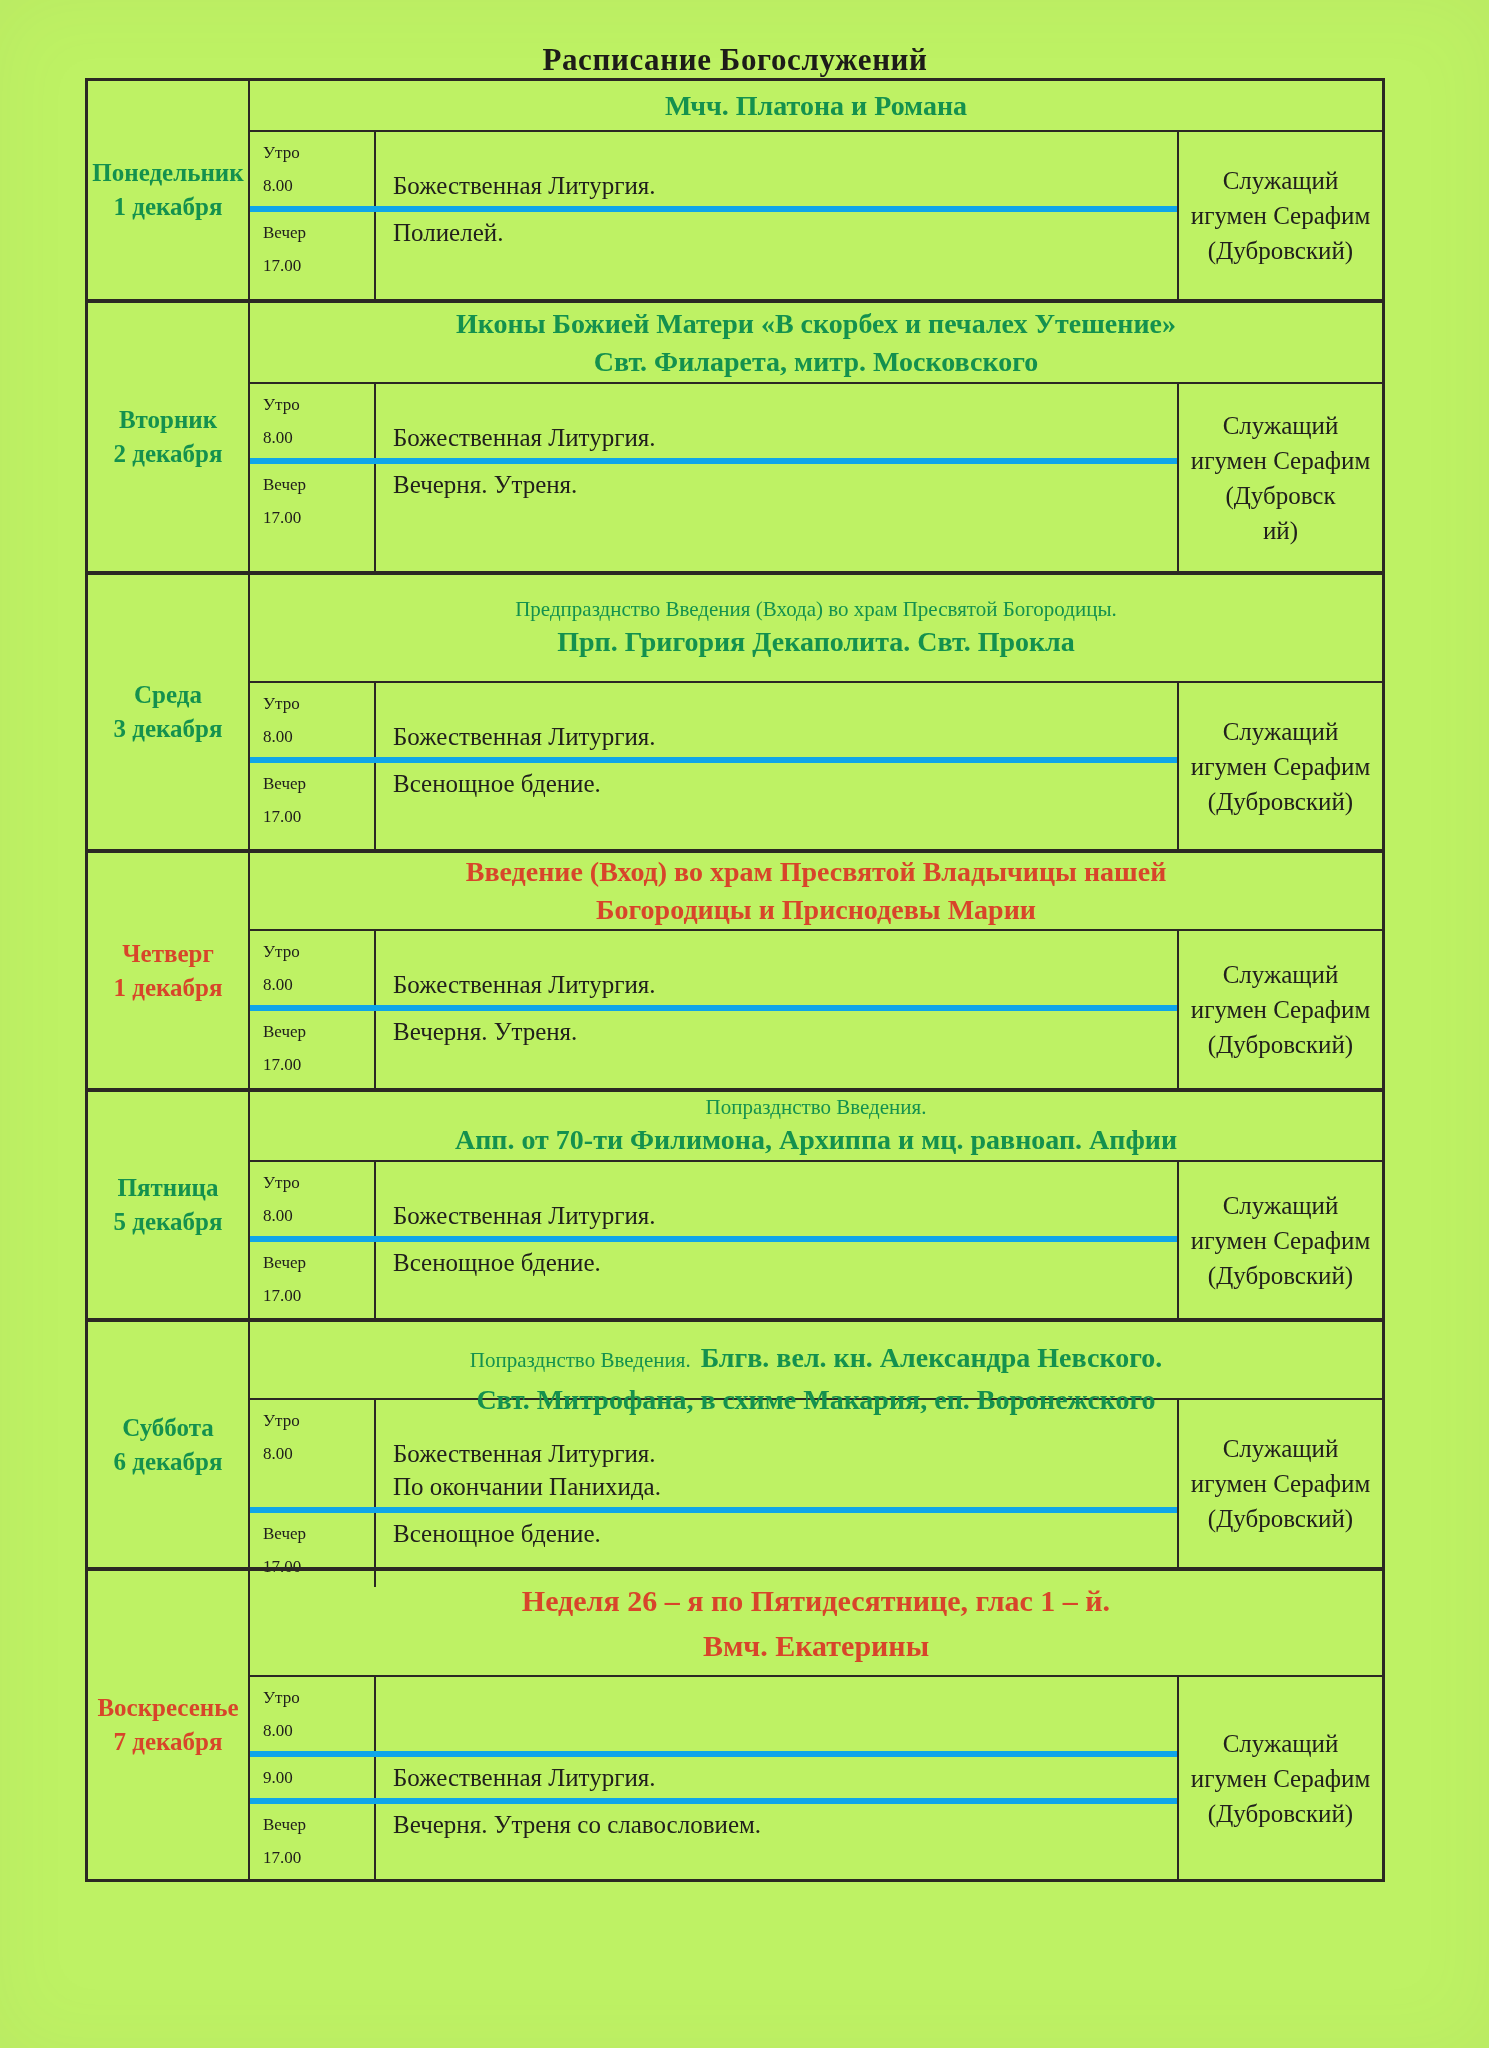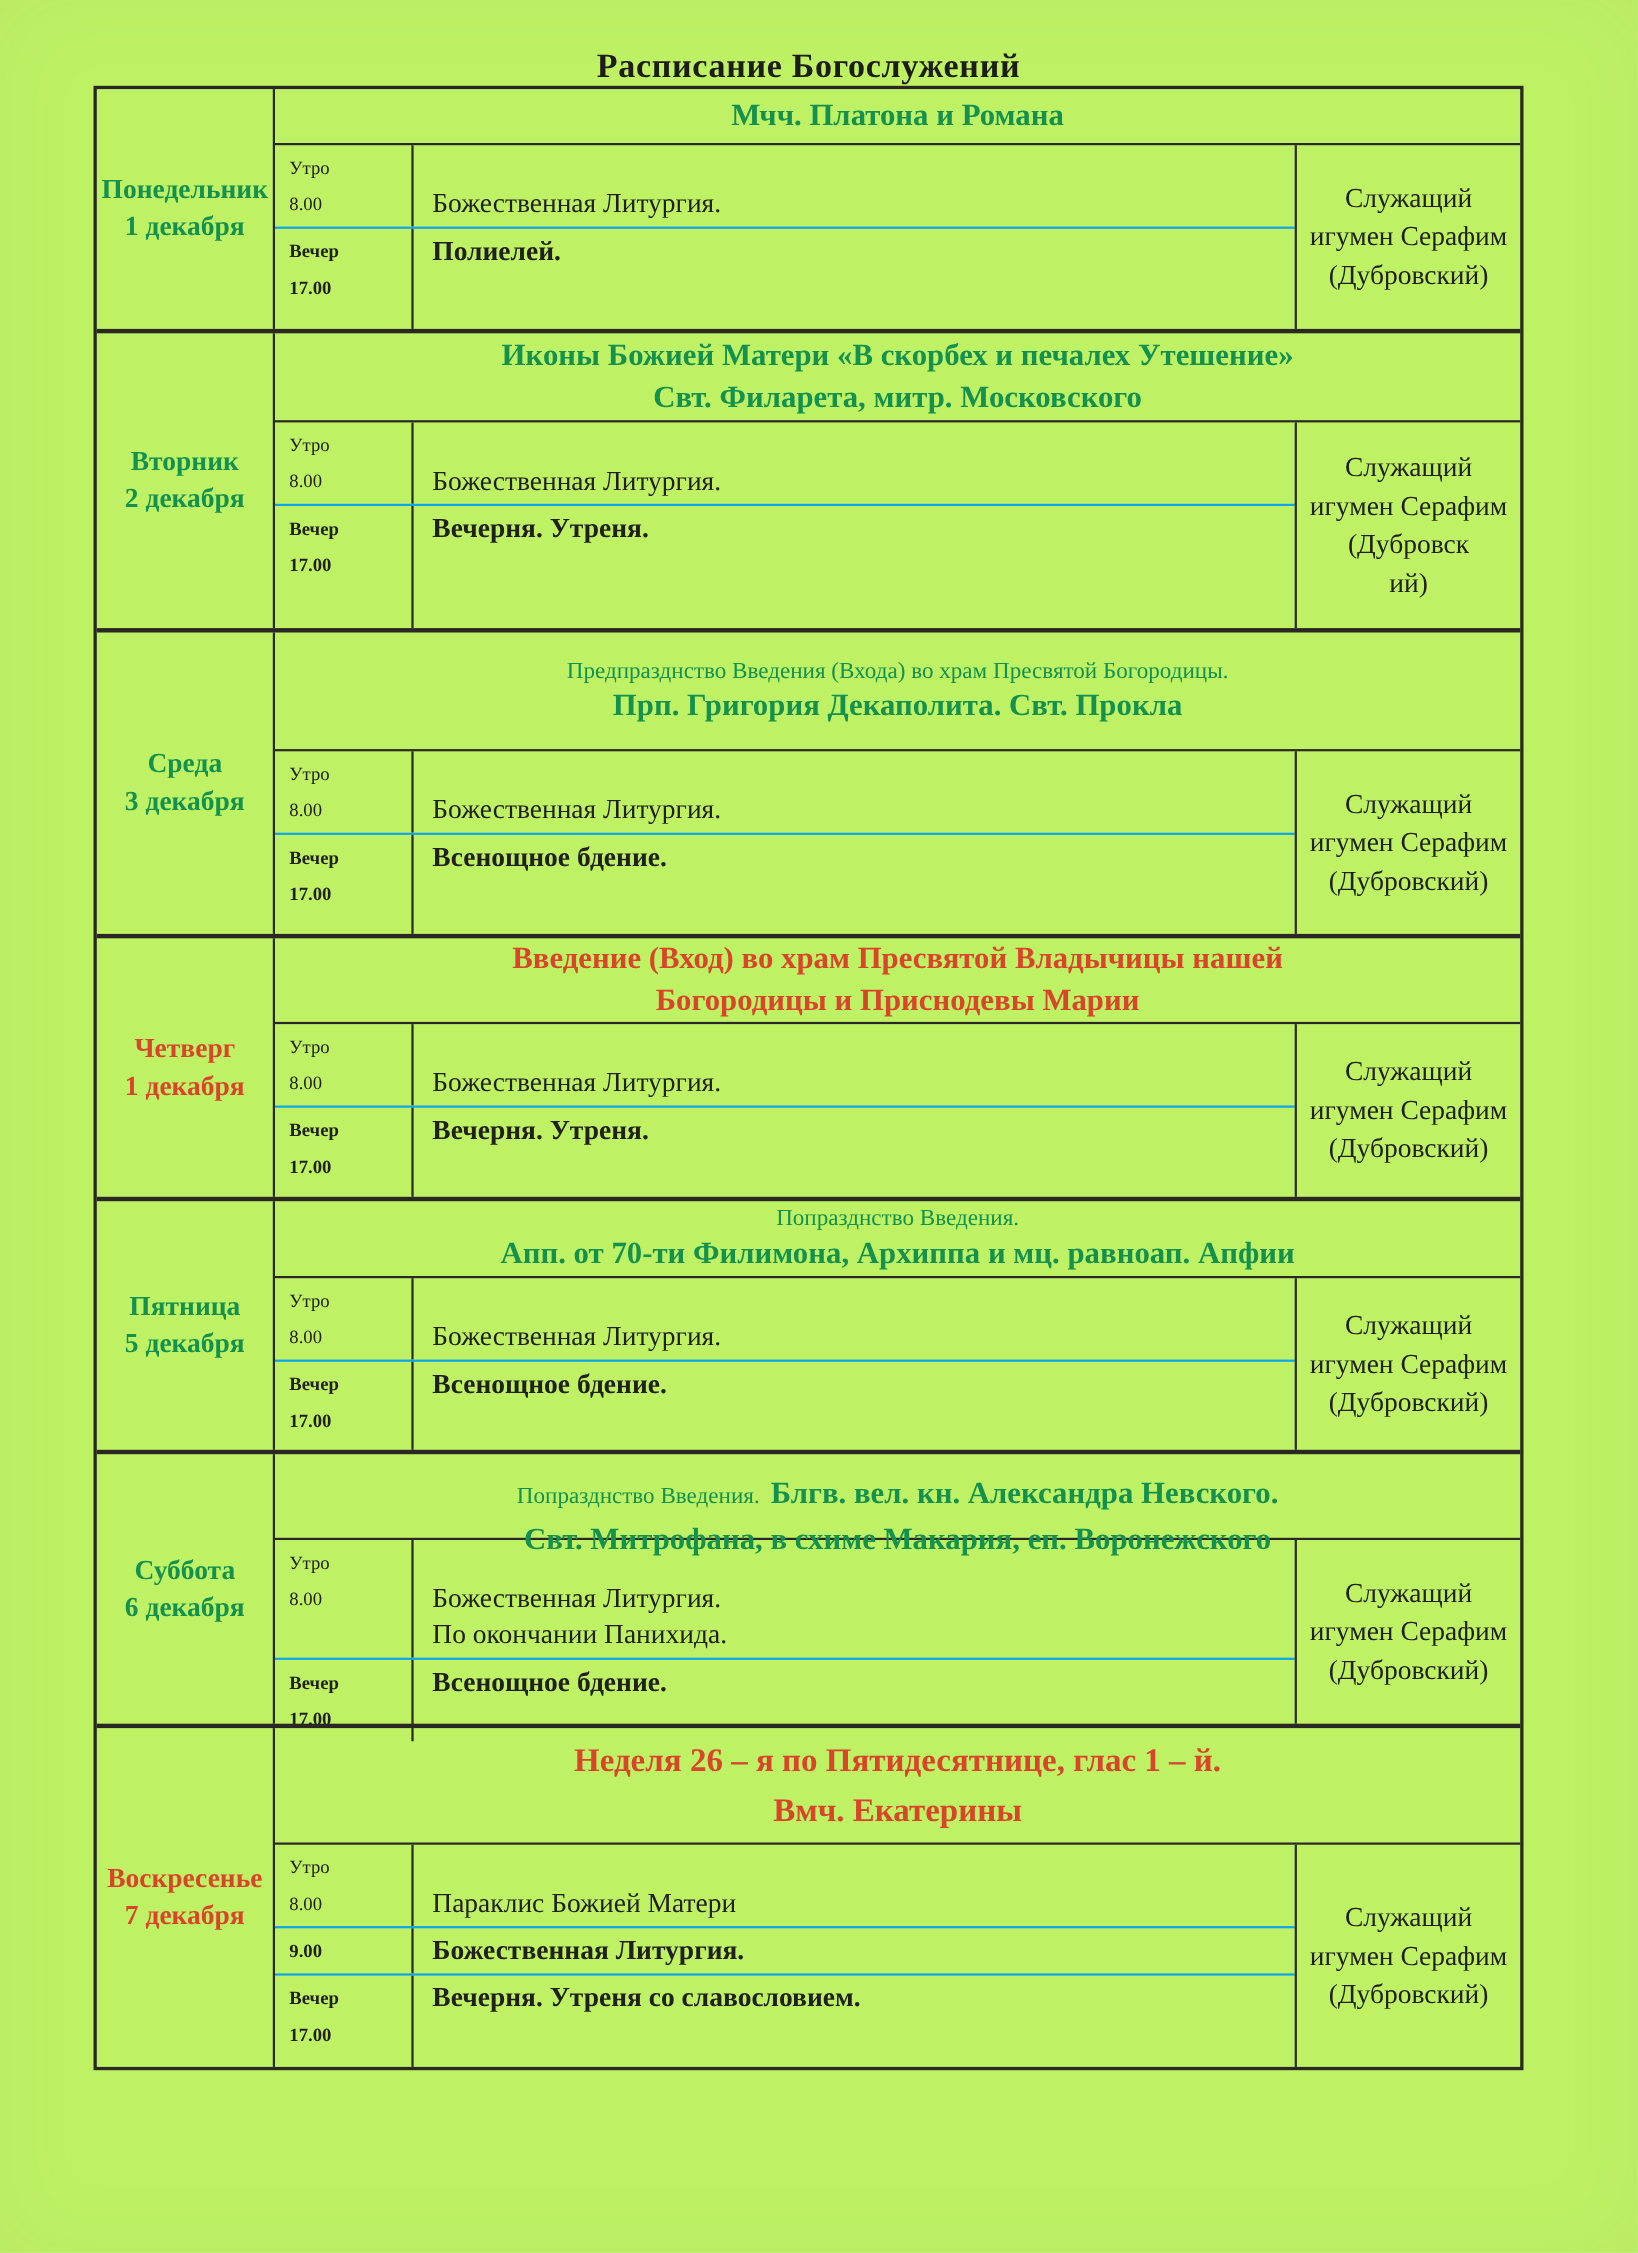--- a/index.html
+++ b/index.html
@@ -51,21 +51,21 @@
   }
   .feast-bold  { font-weight:bold; font-size:28px; line-height:38px; }
   .feast-small { font-weight:normal; font-size:21px; line-height:28px; }
   .feast-mixed { line-height:38px;margin-top:38px; }
   .feast-mixed .feast-small { margin-right:10px; }
   .sun-header .feast-bold { font-size:30px; line-height:45px; }
 
   .body-area { flex:1; display:flex; min-height:0; }
   .rows-col  { flex:1; display:flex; flex-direction:column; min-width:0; }
   .trow { display:flex; flex:none; box-sizing:border-box; }
-  .trow + .trow { border-top:2px solid #0ea5e9;font-weight:bold; }
+  .trow + .trow { border-top:6px solid #0ea5e9; }
   .trow.grow { flex:1; }
   .time-cell {
     width:126px; flex:none; box-sizing:border-box;
     border-right:2px solid #2b2823;
     padding:4px 4px 4px 13px;
     font-size:17px; line-height:33px; white-space:pre-line;
   }
   .service-cell {
     flex:1; padding:4px 10px 4px 17px;
     font-size:25px; line-height:33px; white-space:pre-line;
@@ -279,21 +279,20 @@
       <div class="right-area">
         <div class="feast-header sun-header" style="height:106px">
           <div class="feast-bold red">Неделя 26 – я по Пятидесятнице, глас 1 – й.</div>
           <div class="feast-bold red">Вмч. Екатерины</div>
         </div>
         <div class="body-area">
           <div class="rows-col">
             <div class="trow">
               <div class="time-cell">Утро
 8.00</div>
-              <div class="service-cell svc-second">Параклис Божией Матери</div>
             </div>
             <div class="trow">
               <div class="time-cell">9.00</div>
               <div class="service-cell">Божественная Литургия.</div>
             </div>
             <div class="trow grow">
               <div class="time-cell">Вечер
 17.00</div>
               <div class="service-cell">Вечерня. Утреня со славословием.</div>
             </div>

